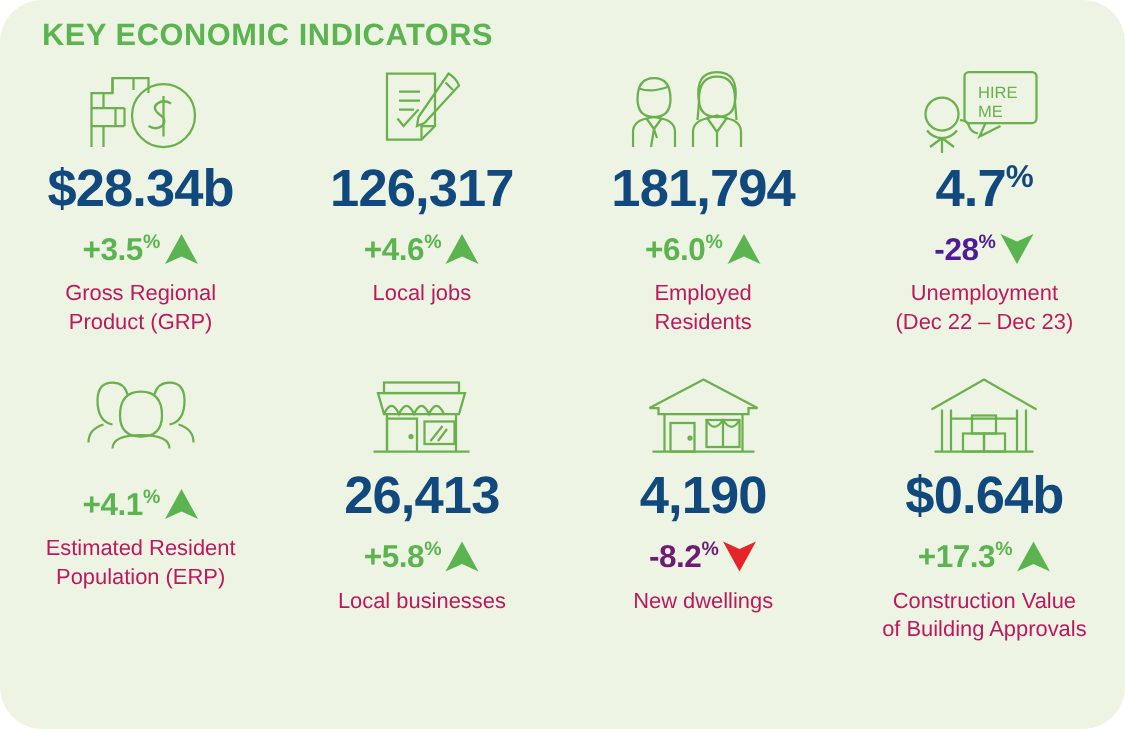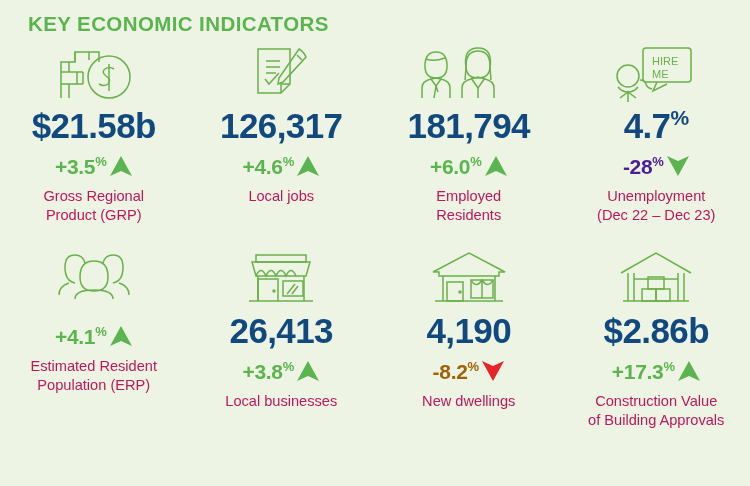--- a/index.html
+++ b/index.html
@@ -12,20 +12,21 @@
     font-family: "Liberation Sans", sans-serif;
     background: #ffffff;
   }
   #infographic {
     position: relative;
     width: 750px;
     height: 486px;
     background: #edf4e3;
     box-sizing: border-box;
     overflow: hidden;
+    border-radius: 28px;
   }
   #title {
     position: absolute;
     left: 28px;
     top: 12px;
     font-size: 20.5px;
     font-weight: bold;
     letter-spacing: 0.4px;
     color: #5cb450;
     font-family: "Liberation Sans", sans-serif;
@@ -88,21 +89,21 @@
     letter-spacing: -0.3px;
     font-family: "Liberation Sans", sans-serif;
   }
   .change-text .sup {
     font-size: 13px;
     vertical-align: super;
     line-height: 0;
   }
   .up   { color: #5cb450; }
   .down-good { color: #4c1d95; }
-  .down-bad  { color: #a16207; }
+  .down-bad  { color: #701a75; }
   .arrow {
     width: 24px;
     height: 22px;
     display: block;
   }
   .label {
     margin-top: 9px;
     color: #be185d;
     font-size: 14.6px;
     line-height: 1.33;
@@ -126,21 +127,21 @@
           <path d="M8 52 L8 16 L22 16 L22 6 L46 6 L46 16"></path>
           <path d="M8 26 L30 26 M8 38 L30 38"></path>
           <path d="M16 16 L16 26 M24 26 L24 38 M16 38 L16 52 M30 26 L30 38"></path>
           <path d="M22 6 L22 16"></path>
           <path d="M36 6 L36 14"></path>
           <circle cx="56" cy="31" r="21"></circle>
           <path d="M61 23 q-5 -3 -9 0 q-4 3 1 7 q6 4 2 8 q-4 3 -9 0"></path>
           <path d="M56 18 L56 45"></path>
         </svg>
       </div>
-      <div class="value"><span>$21.58b</span><span class="sup"></span></div>
+      <div class="value"><span>$28.34b</span><span class="sup"></span></div>
       <div class="change-row">
         <span class="change-text up"><span>+3.5</span><span class="sup">%</span></span>
         <svg class="arrow" viewBox="0 0 24 22">
             <path d="M12 1 L23 21 L12 16 L1 21 Z" fill="#5cb450"></path>
           </svg>
       </div>
       <div class="label">Gross Regional
 Product (GRP)</div>
     </div>
 
@@ -246,21 +247,21 @@
           <path d="M16 25 L16 50 M62 25 L62 50"></path>
           <path d="M7 50 L71 50"></path>
           <path d="M16 50 L16 28 L36 28 L36 50"></path>
           <rect x="41" y="30" width="20" height="15"></rect>
           <path d="M45 43 L53 33 M50 43 L56 35"></path>
           <circle cx="32" cy="40" r="1"></circle>
         </svg>
       </div>
       <div class="value"><span>26,413</span><span class="sup"></span></div>
       <div class="change-row">
-        <span class="change-text up"><span>+3.8</span><span class="sup">%</span></span>
+        <span class="change-text up"><span>+5.8</span><span class="sup">%</span></span>
         <svg class="arrow" viewBox="0 0 24 22">
             <path d="M12 1 L23 21 L12 16 L1 21 Z" fill="#5cb450"></path>
           </svg>
       </div>
       <div class="label">Local businesses</div>
     </div>
 
     <div class="card">
       <div class="icon-wrap">
         <svg width="80" height="58" viewBox="0 0 80 58" fill="none" stroke="#6ab04c" stroke-width="1.5">
@@ -290,21 +291,21 @@
           <path d="M4 22 L39 2 L74 22"></path>
           <path d="M11 22 L11 50 M67 22 L67 50"></path>
           <path d="M17 22 L17 50 M61 22 L61 50"></path>
           <path d="M17 28 L61 28"></path>
           <path d="M6 50 L72 50"></path>
           <rect x="31" y="26" width="16" height="12"></rect>
           <rect x="25" y="38" width="14" height="12"></rect>
           <rect x="39" y="38" width="14" height="12"></rect>
         </svg>
       </div>
-      <div class="value"><span>$2.86b</span><span class="sup"></span></div>
+      <div class="value"><span>$0.64b</span><span class="sup"></span></div>
       <div class="change-row">
         <span class="change-text up"><span>+17.3</span><span class="sup">%</span></span>
         <svg class="arrow" viewBox="0 0 24 22">
             <path d="M12 1 L23 21 L12 16 L1 21 Z" fill="#5cb450"></path>
           </svg>
       </div>
       <div class="label">Construction Value
 of Building Approvals</div>
     </div>
 

